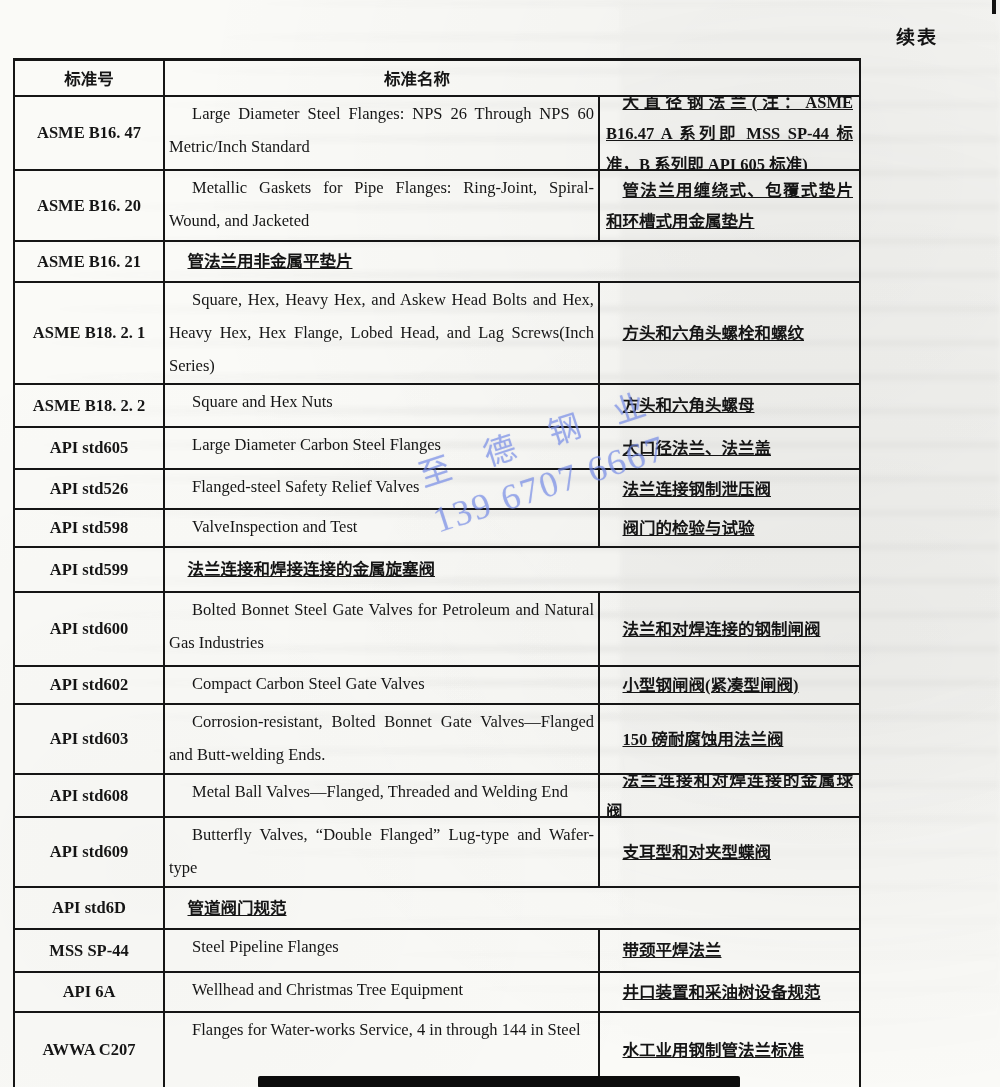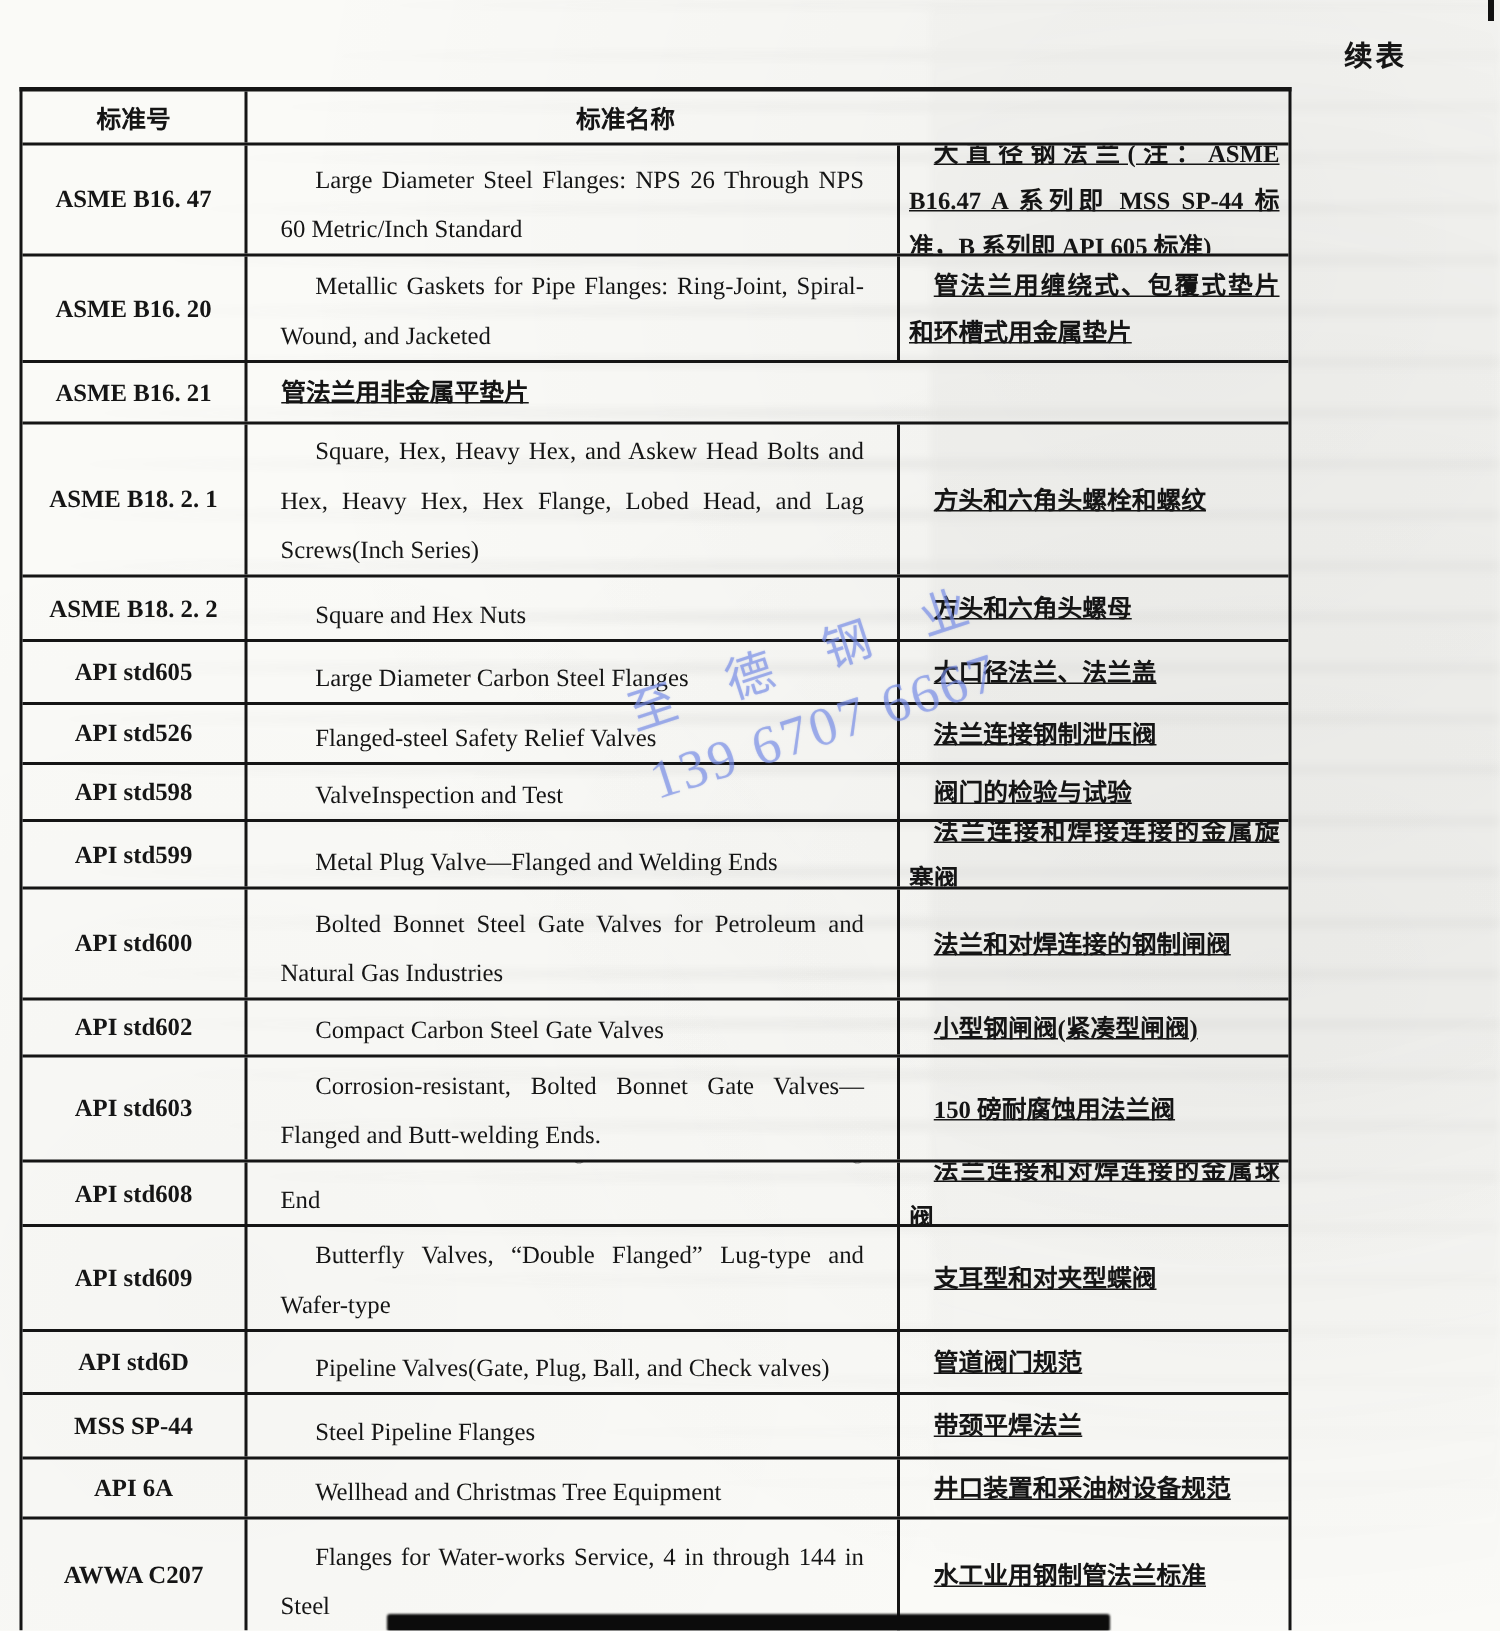--- a/index.html
+++ b/index.html
@@ -51,21 +51,21 @@
   }
   .row.last{ border-bottom:none; }
   .c1{
     width:150px; box-sizing:border-box; border-right:2px solid #151515;
     display:flex; align-items:center; justify-content:center;
     font-size:16.5px; font-weight:700; white-space:nowrap;
     overflow:hidden;
   }
   .c2{
     width:435px; box-sizing:border-box; border-right:2px solid #151515;
-    display:flex; align-items:flex-end; padding:0 22px; overflow:hidden;
+    display:flex; align-items:flex-start; padding:0 4px; overflow:hidden;
   }
   .c2 p{
     margin:0; width:100%;
     font-size:16.5px; line-height:33px;
     text-indent:1.4em; text-align:justify;
   }
   .c3{
     flex:1; box-sizing:border-box;
     display:flex; align-items:center; padding:0 6px; overflow:hidden;
   }
@@ -193,23 +193,20 @@
     <div class="c2">
         <p>ValveInspection and Test</p>
       </div>
     <div class="c3">
         <p>阀门的检验与试验</p>
       </div>
   </div>
 
   <div class="row" style="height:45px">
     <div class="c1">API std599</div>
-    <div class="c2">
-        <p>Metal Plug Valve—Flanged and Welding Ends</p>
-      </div>
     <div class="c3">
         <p>法兰连接和焊接连接的金属旋塞阀</p>
       </div>
   </div>
 
   <div class="row" style="height:74px">
     <div class="c1">API std600</div>
     <div class="c2">
         <p>Bolted Bonnet Steel Gate Valves for Petroleum and Natural Gas Industries</p>
       </div>
@@ -253,23 +250,20 @@
     <div class="c2">
         <p>Butterfly Valves, “Double Flanged” Lug-type and Wafer-type</p>
       </div>
     <div class="c3">
         <p>支耳型和对夹型蝶阀</p>
       </div>
   </div>
 
   <div class="row" style="height:42px">
     <div class="c1">API std6D</div>
-    <div class="c2">
-        <p>Pipeline Valves(Gate, Plug, Ball, and Check valves)</p>
-      </div>
     <div class="c3">
         <p>管道阀门规范</p>
       </div>
   </div>
 
   <div class="row" style="height:43px">
     <div class="c1">MSS SP-44</div>
     <div class="c2">
         <p>Steel Pipeline Flanges</p>
       </div>

